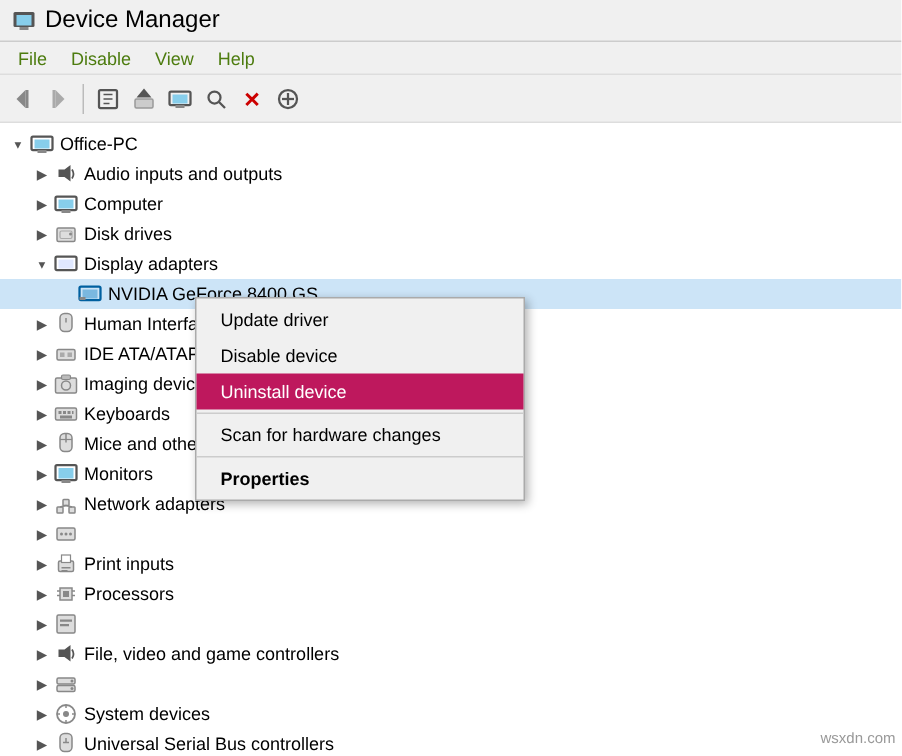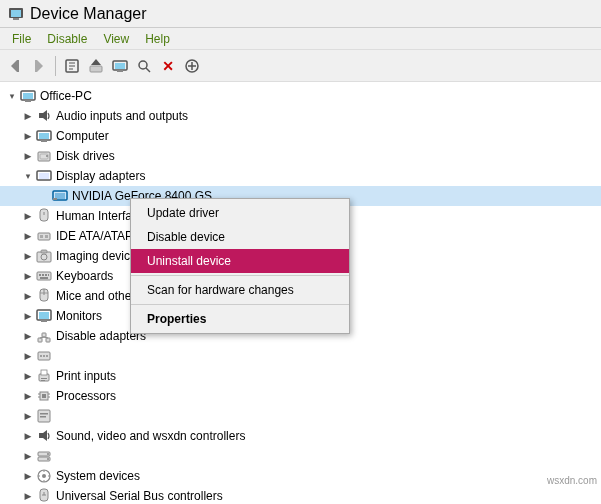--- a/index.html
+++ b/index.html
@@ -156,21 +156,21 @@
     }
     .context-menu-sep {
       height: 1px;
       background: #ccc;
       margin: 2px 0;
     }
 
     
     .watermark {
       position: absolute;
-      bottom: 18px;
+      bottom: 6px;
       right: 4px;
       font-size: 10px;
       color: #999;
     }
   </style>
 </head>
 <body>
 
 <div class="title-bar">
   <span class="title-bar-icon">
@@ -393,21 +393,21 @@
       <span class="expand-icon">▶</span>
       <span class="item-icon">
         <svg width="16" height="16" viewBox="0 0 16 16">
             <rect x="2" y="10" width="4" height="4" rx="0.5" fill="#ddd" stroke="#888" stroke-width="1"></rect>
             <rect x="6" y="5" width="4" height="4" rx="0.5" fill="#ddd" stroke="#888" stroke-width="1"></rect>
             <rect x="10" y="10" width="4" height="4" rx="0.5" fill="#ddd" stroke="#888" stroke-width="1"></rect>
             <line x1="4" y1="10" x2="8" y2="9" stroke="#888" stroke-width="1"></line>
             <line x1="12" y1="10" x2="8" y2="9" stroke="#888" stroke-width="1"></line>
           </svg>
       </span>
-      <span>Disable adapters</span>
+      <span>Network adapters</span>
     </div>
 
     <div class="tree-item indent2">
       <span class="expand-icon">▶</span>
       <span class="item-icon">
         <svg width="16" height="16" viewBox="0 0 16 16">
             <rect x="2" y="4" width="12" height="8" rx="1" fill="#ddd" stroke="#888" stroke-width="1"></rect>
             <circle cx="5" cy="8" r="1" fill="#888"></circle>
             <circle cx="8" cy="8" r="1" fill="#888"></circle>
             <circle cx="11" cy="8" r="1" fill="#888"></circle>
@@ -455,21 +455,21 @@
     </div>
 
     <div class="tree-item indent2">
       <span class="expand-icon">▶</span>
       <span class="item-icon">
         <svg width="16" height="16" viewBox="0 0 16 16">
             <polygon points="3,5 7,5 11,2 11,13 7,10 3,10" fill="#555"></polygon>
             <path d="M12,5 Q14,8 12,11" fill="none" stroke="#555" stroke-width="1.2"></path>
           </svg>
       </span>
-      <span>Sound, video and wsxdn controllers</span>
+      <span>File, video and game controllers</span>
     </div>
 
     <div class="tree-item indent2">
       <span class="expand-icon">▶</span>
       <span class="item-icon">
         <svg width="16" height="16" viewBox="0 0 16 16">
             <rect x="2" y="4" width="12" height="4" rx="1" fill="#ddd" stroke="#888" stroke-width="1"></rect>
             <rect x="2" y="9" width="12" height="4" rx="1" fill="#ddd" stroke="#888" stroke-width="1"></rect>
             <circle cx="12" cy="6" r="1" fill="#888"></circle>
             <circle cx="12" cy="11" r="1" fill="#888"></circle>

